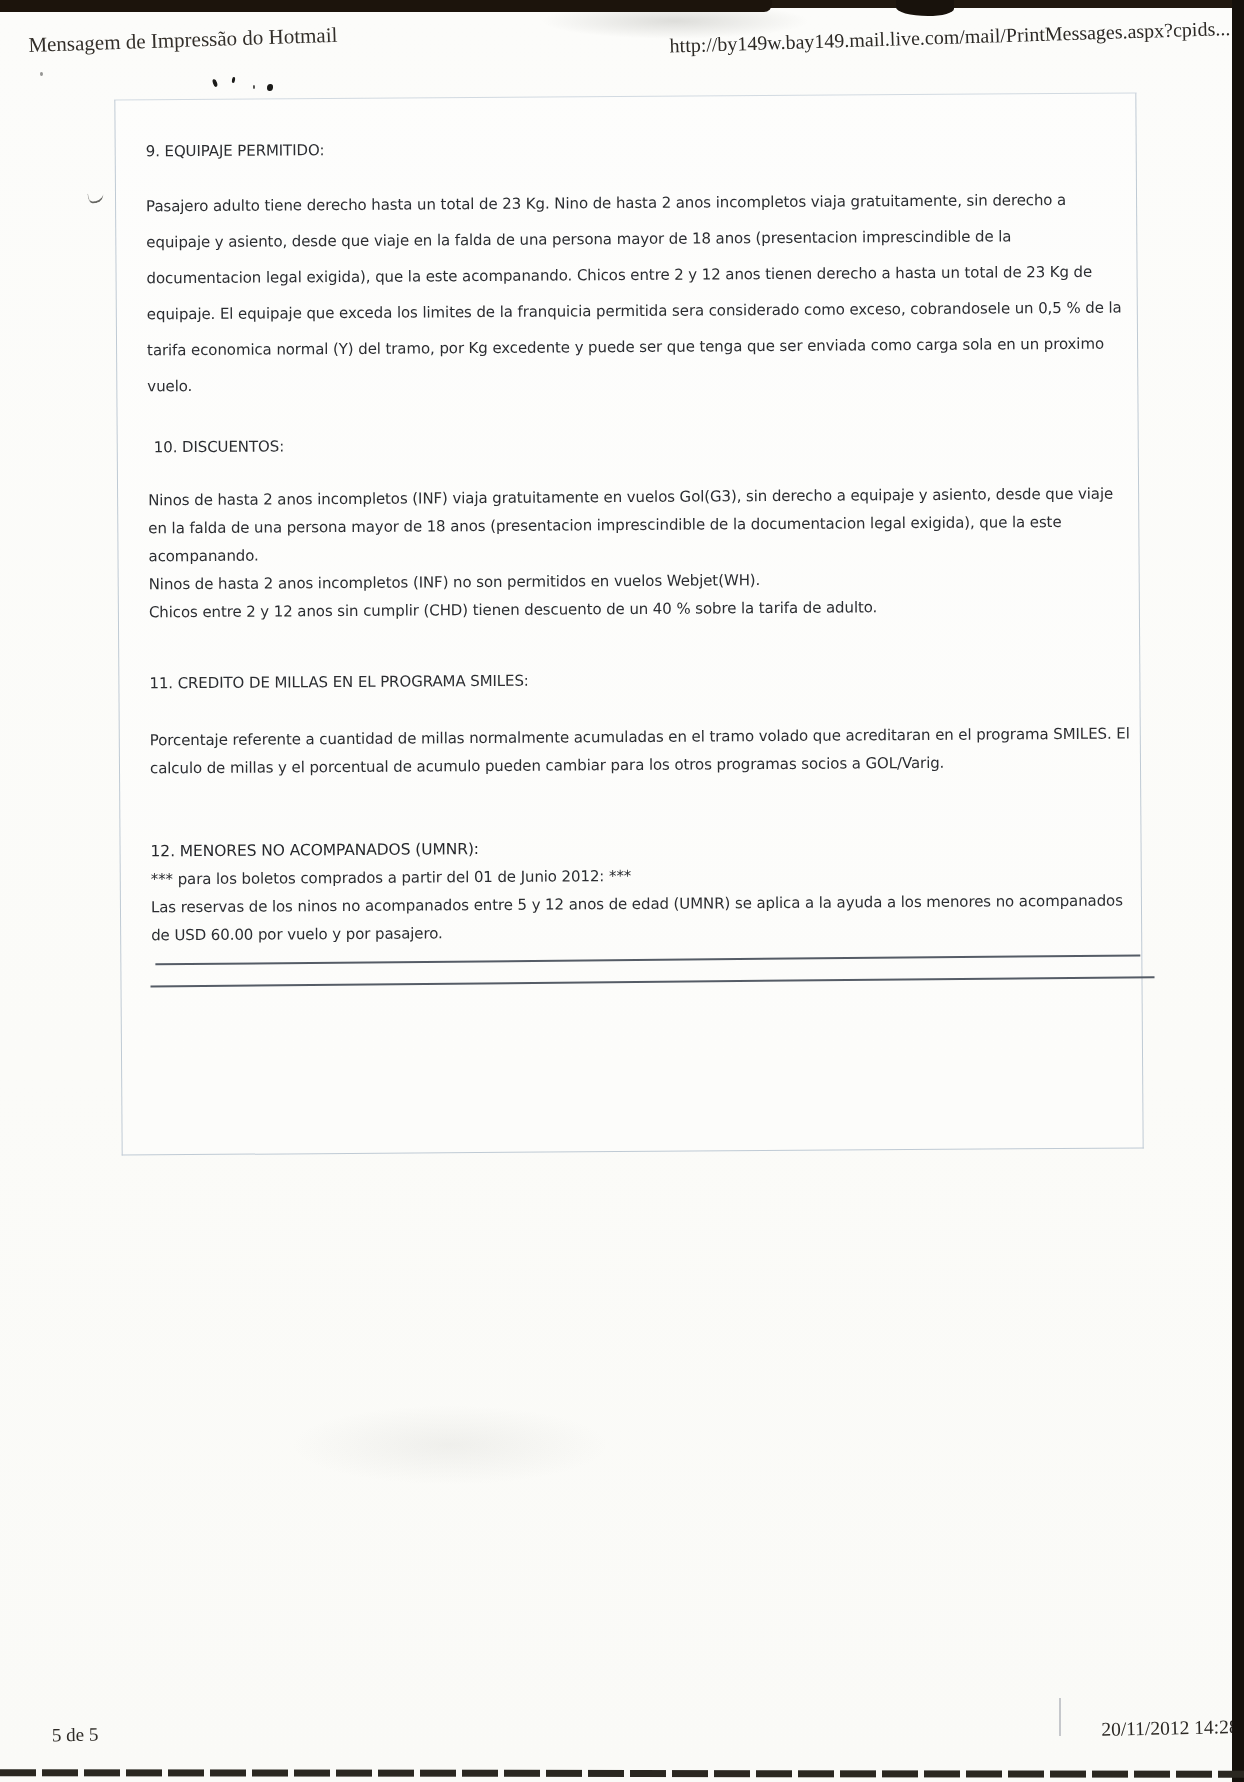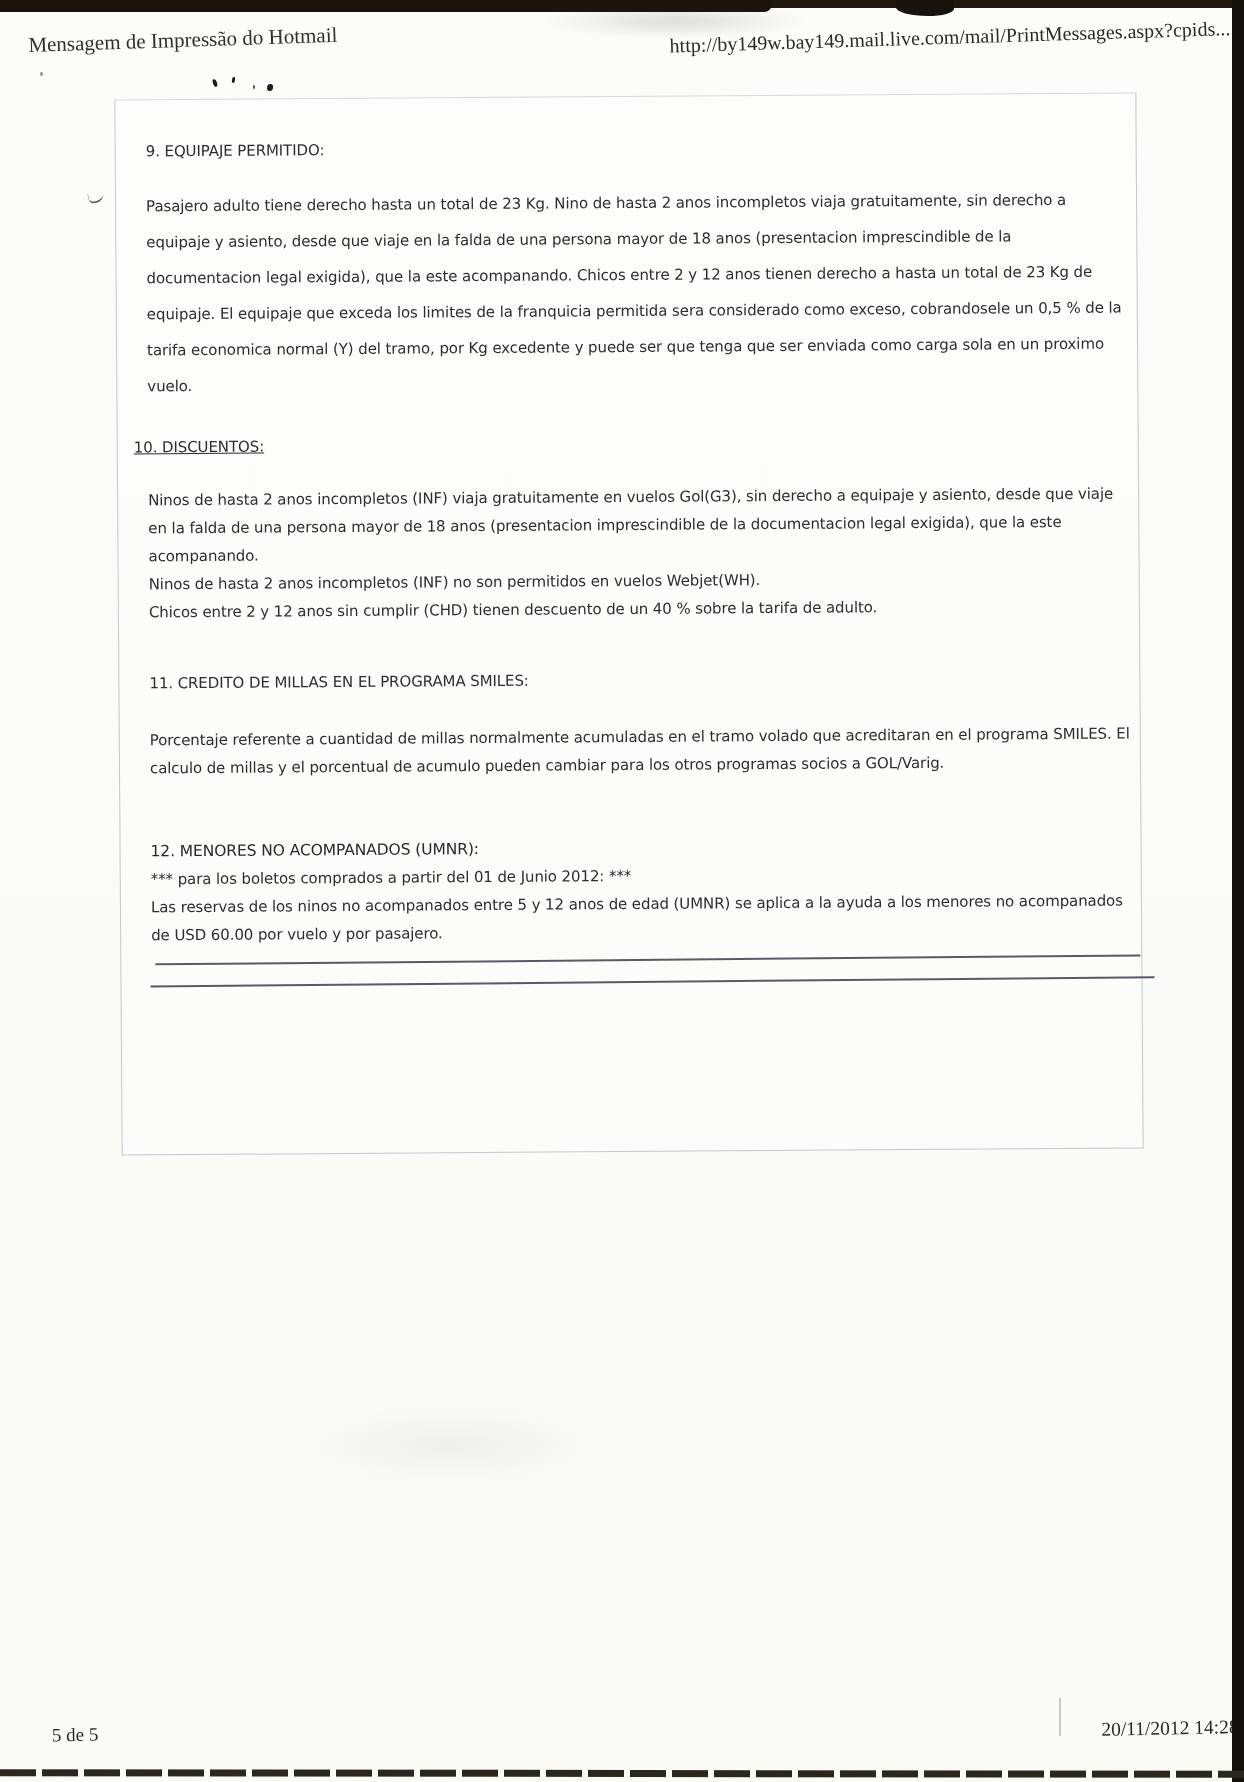--- a/index.html
+++ b/index.html
@@ -49,21 +49,21 @@
 
   
   .content-box{position:absolute;left:118px;top:96px;width:1020px;height:1054px;
     border:1px solid #bfcad4;border-top-color:#d2dae1;background:rgba(255,255,255,0.35);
     transform:rotate(-0.4deg);}
   .content-box .txt{position:absolute;color:#2b2d31;font-size:15px;letter-spacing:-0.1px;}
   .content-box p,.content-box h2{margin:0;padding:0;font-weight:normal;}
   .sec-heading{font-size:15.5px;color:#26282c;white-space:nowrap;}
   .s9h{left:30px;top:42px;}
   .s9p{left:30px;top:88px;width:980px;line-height:36px;}
-  .s10h{left:16px;top:338px;text-decoration:underline;}
+  .s10h{left:36px;top:338px;}
   .s10p{left:30px;top:386px;width:980px;line-height:28px;}
   .s11h{left:30px;top:574px;}
   .s11p{left:30px;top:626px;width:980px;line-height:28px;}
   .s12{left:30px;top:737px;width:980px;line-height:28px;}
   .divider{position:absolute;height:2px;background:#555c66;}
   .divider-1{left:34px;top:862px;width:985px;transform:rotate(-0.12deg);}
   .divider-2{left:29px;top:884px;width:1004px;transform:rotate(-0.12deg);}
 </style>
 </head>
 <body>

